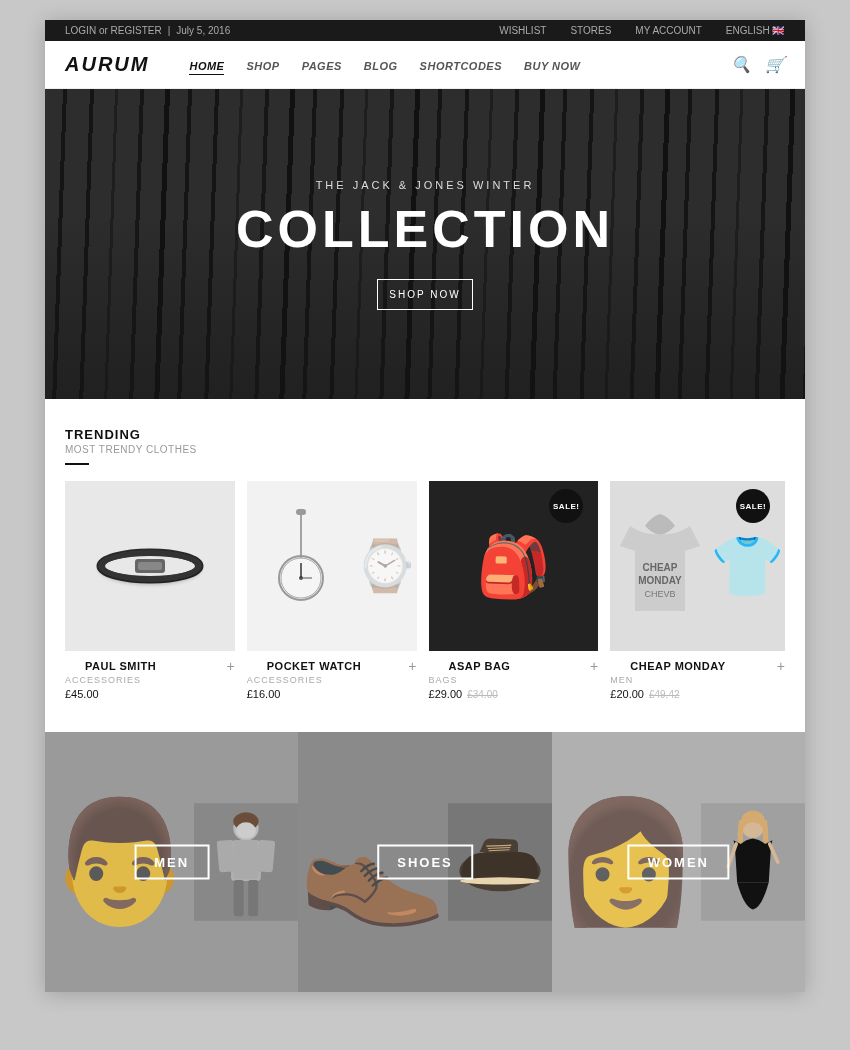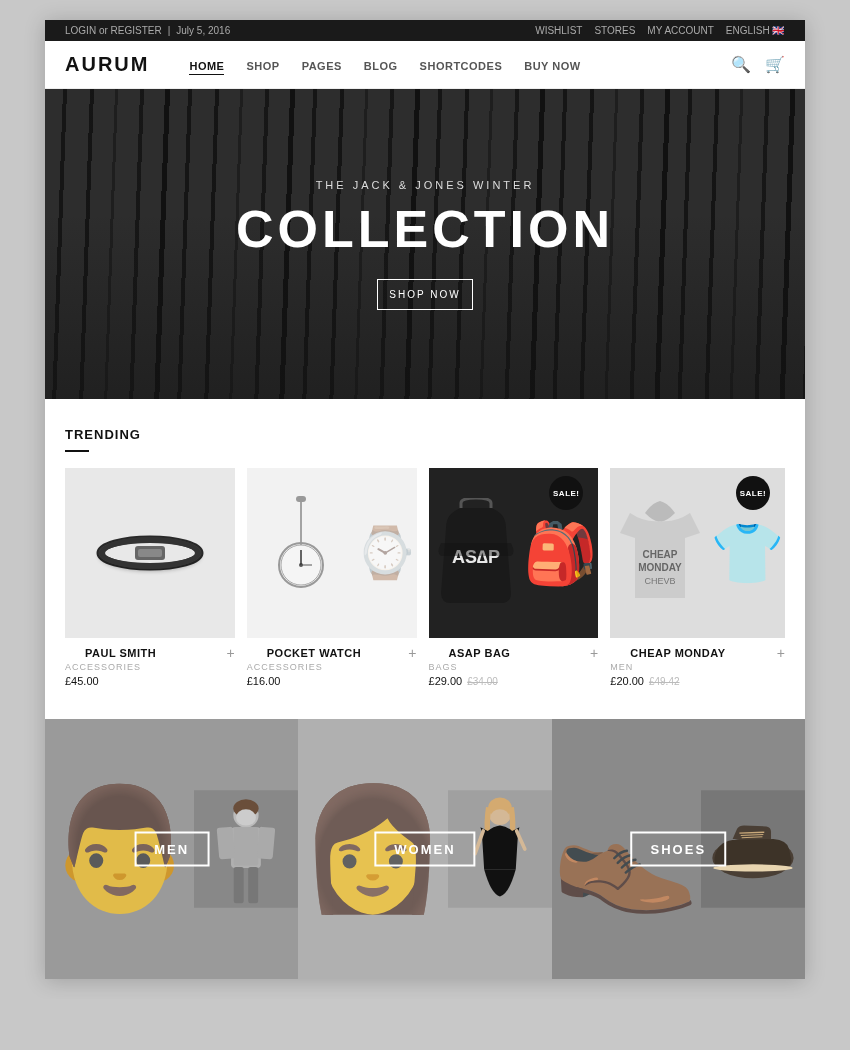--- a/index.html
+++ b/index.html
@@ -20,30 +20,31 @@
     .top-bar {
       background: #1a1a1a;
       color: #aaa;
       font-size: 10px;
       padding: 5px 20px;
       display: flex;
       justify-content: space-between;
       align-items: center;
     }
     .top-bar-left { display: flex; align-items: flex-start; gap: 6px; }
-    .top-bar-right { display: flex; gap: 12px; align-items: center; }
+    .top-bar-right { display: flex; gap: 24px; align-items: center; }
     .top-bar-right span { cursor: pointer; color: #aaa; }
 
     
     .nav {
       background: #fff;
       padding: 12px 20px;
       display: flex;
       align-items: center;
       border-bottom: 1px solid #eee;
+      font-style: italic;
     }
     .logo {
       font-size: 20px;
       font-weight: 700;
       letter-spacing: 2px;
       color: #111;
       margin-right: 40px;
     }
     .nav-links {
       display: flex;
@@ -317,20 +318,21 @@
     <div class="hero-trees"></div>
     <div class="hero-content">
       <div class="hero-subtitle">THE JACK &amp; JONES WINTER</div>
       <div class="hero-title">COLLECTION</div>
       <button class="hero-btn">SHOP NOW</button>
     </div>
   </div>
 
   <div class="trending-section">
     <div class="section-title">TRENDING</div>
+    <div class="section-subtitle">MOST TRENDY CLOTHES</div>
     <div class="section-divider"></div>
 
     <div class="product-grid">
 
       <div class="product-card">
         <div class="product-img img-bracelet">
           <div class="product-visual">
             <svg width="110" height="40" viewBox="0 0 110 40">
               <ellipse cx="55" cy="20" rx="50" ry="14" fill="none" stroke="#2a2a2a" stroke-width="7"></ellipse>
               <ellipse cx="55" cy="20" rx="50" ry="14" fill="none" stroke="#444" stroke-width="3"></ellipse>
@@ -369,28 +371,20 @@
             <span class="product-add">+</span>
           </div>
           <div class="product-category">ACCESSORIES</div>
           <div class="product-price">£16.00</div>
         </div>
       </div>
 
       <div class="product-card">
         <div class="product-img img-bag">
           <div class="sale-badge">SALE!</div>
-          <div class="product-visual">
-            <svg width="90" height="110" viewBox="0 0 90 110">
-              <path d="M15,30 Q15,15 30,10 L60,10 Q75,15 75,30 L80,95 Q80,105 70,105 L20,105 Q10,105 10,95 Z" fill="#1a1a1a"></path>
-              <path d="M30,10 L30,5 Q30,0 45,0 Q60,0 60,5 L60,10" fill="none" stroke="#555" stroke-width="3"></path>
-              <text x="45" y="65" text-anchor="middle" font-size="18" font-weight="bold" fill="#fff" opacity="0.9">AS∆P</text>
-              <path d="M10,45 L80,45 Q85,55 80,58 L10,58 Q5,55 10,45Z" fill="#111" opacity="0.4"></path>
-            </svg>
-          </div>
         </div>
         <div class="product-info">
           <div class="product-name-row">
             <span class="product-name">ASAP BAG</span>
             <span class="product-add">+</span>
           </div>
           <div class="product-category">BAGS</div>
           <div class="product-price">£29.00<span class="old-price">£34.00</span></div>
         </div>
       </div>
@@ -437,20 +431,39 @@
           <rect x="50" y="82" width="35" height="70" rx="6" fill="#aaa" transform="rotate(-5 68 82)"></rect>
           <rect x="145" y="82" width="35" height="70" rx="6" fill="#aaa" transform="rotate(5 162 82)"></rect>
           <rect x="88" y="170" width="22" height="80" rx="5" fill="#777"></rect>
           <rect x="120" y="170" width="22" height="80" rx="5" fill="#777"></rect>
         </svg>
       </div>
       <div class="category-label">MEN</div>
     </div>
 
     <div class="category-panel">
+      <div class="category-bg cat-shoes">
+        <svg width="100%" height="100%" viewBox="0 0 230 260" xmlns="http://www.w3.org/2000/svg">
+          <rect width="230" height="260" fill="#777"></rect>
+
+          <ellipse cx="115" cy="150" rx="90" ry="45" fill="#4a3f35"></ellipse>
+          <path d="M30,150 Q35,115 70,110 L160,108 Q190,110 195,130 L200,155 Q200,170 185,172 L45,175 Q28,172 30,150Z" fill="#3d3328"></path>
+          <path d="M70,108 L80,85 Q85,78 95,78 L145,80 Q155,82 155,92 L155,108Z" fill="#4a3f35"></path>
+
+          <line x1="85" y1="95" x2="140" y2="93" stroke="#c8a87a" stroke-width="3"></line>
+          <line x1="88" y1="100" x2="138" y2="98" stroke="#c8a87a" stroke-width="2.5"></line>
+          <line x1="90" y1="105" x2="136" y2="103" stroke="#c8a87a" stroke-width="2.5"></line>
+
+          <ellipse cx="115" cy="172" rx="88" ry="8" fill="#e8d5b0"></ellipse>
+        </svg>
+      </div>
+      <div class="category-label">SHOES</div>
+    </div>
+
+    <div class="category-panel">
       <div class="category-bg cat-women">
         <svg width="100%" height="100%" viewBox="0 0 230 260" xmlns="http://www.w3.org/2000/svg">
           <rect width="230" height="260" fill="#a0a0a0"></rect>
 
           <circle cx="115" cy="52" r="25" fill="#d4b896"></circle>
 
           <ellipse cx="115" cy="38" rx="26" ry="22" fill="#d4aa70"></ellipse>
           <path d="M90,38 Q85,70 88,100" stroke="#d4aa70" stroke-width="12" fill="none"></path>
           <path d="M140,38 Q145,70 142,100" stroke="#d4aa70" stroke-width="12" fill="none"></path>
           <ellipse cx="115" cy="58" rx="20" ry="16" fill="#d4b896"></ellipse>
@@ -458,34 +471,15 @@
           <path d="M88,90 L78,85 L72,82 L75,95 L80,175 L150,175 L155,95 L158,82 L152,85 L142,90 Q130,80 115,78 Q100,80 88,90Z" fill="#111"></path>
           <path d="M80,175 Q95,230 115,235 Q135,230 150,175Z" fill="#111"></path>
 
           <line x1="78" y1="90" x2="60" y2="140" stroke="#d4b896" stroke-width="8" stroke-linecap="round"></line>
           <line x1="152" y1="90" x2="170" y2="130" stroke="#d4b896" stroke-width="8" stroke-linecap="round"></line>
         </svg>
       </div>
       <div class="category-label">WOMEN</div>
     </div>
 
-    <div class="category-panel">
-      <div class="category-bg cat-shoes">
-        <svg width="100%" height="100%" viewBox="0 0 230 260" xmlns="http://www.w3.org/2000/svg">
-          <rect width="230" height="260" fill="#777"></rect>
-
-          <ellipse cx="115" cy="150" rx="90" ry="45" fill="#4a3f35"></ellipse>
-          <path d="M30,150 Q35,115 70,110 L160,108 Q190,110 195,130 L200,155 Q200,170 185,172 L45,175 Q28,172 30,150Z" fill="#3d3328"></path>
-          <path d="M70,108 L80,85 Q85,78 95,78 L145,80 Q155,82 155,92 L155,108Z" fill="#4a3f35"></path>
-
-          <line x1="85" y1="95" x2="140" y2="93" stroke="#c8a87a" stroke-width="3"></line>
-          <line x1="88" y1="100" x2="138" y2="98" stroke="#c8a87a" stroke-width="2.5"></line>
-          <line x1="90" y1="105" x2="136" y2="103" stroke="#c8a87a" stroke-width="2.5"></line>
-
-          <ellipse cx="115" cy="172" rx="88" ry="8" fill="#e8d5b0"></ellipse>
-        </svg>
-      </div>
-      <div class="category-label">SHOES</div>
-    </div>
-
   </div>
 
 </div>
 
 </body></html>

